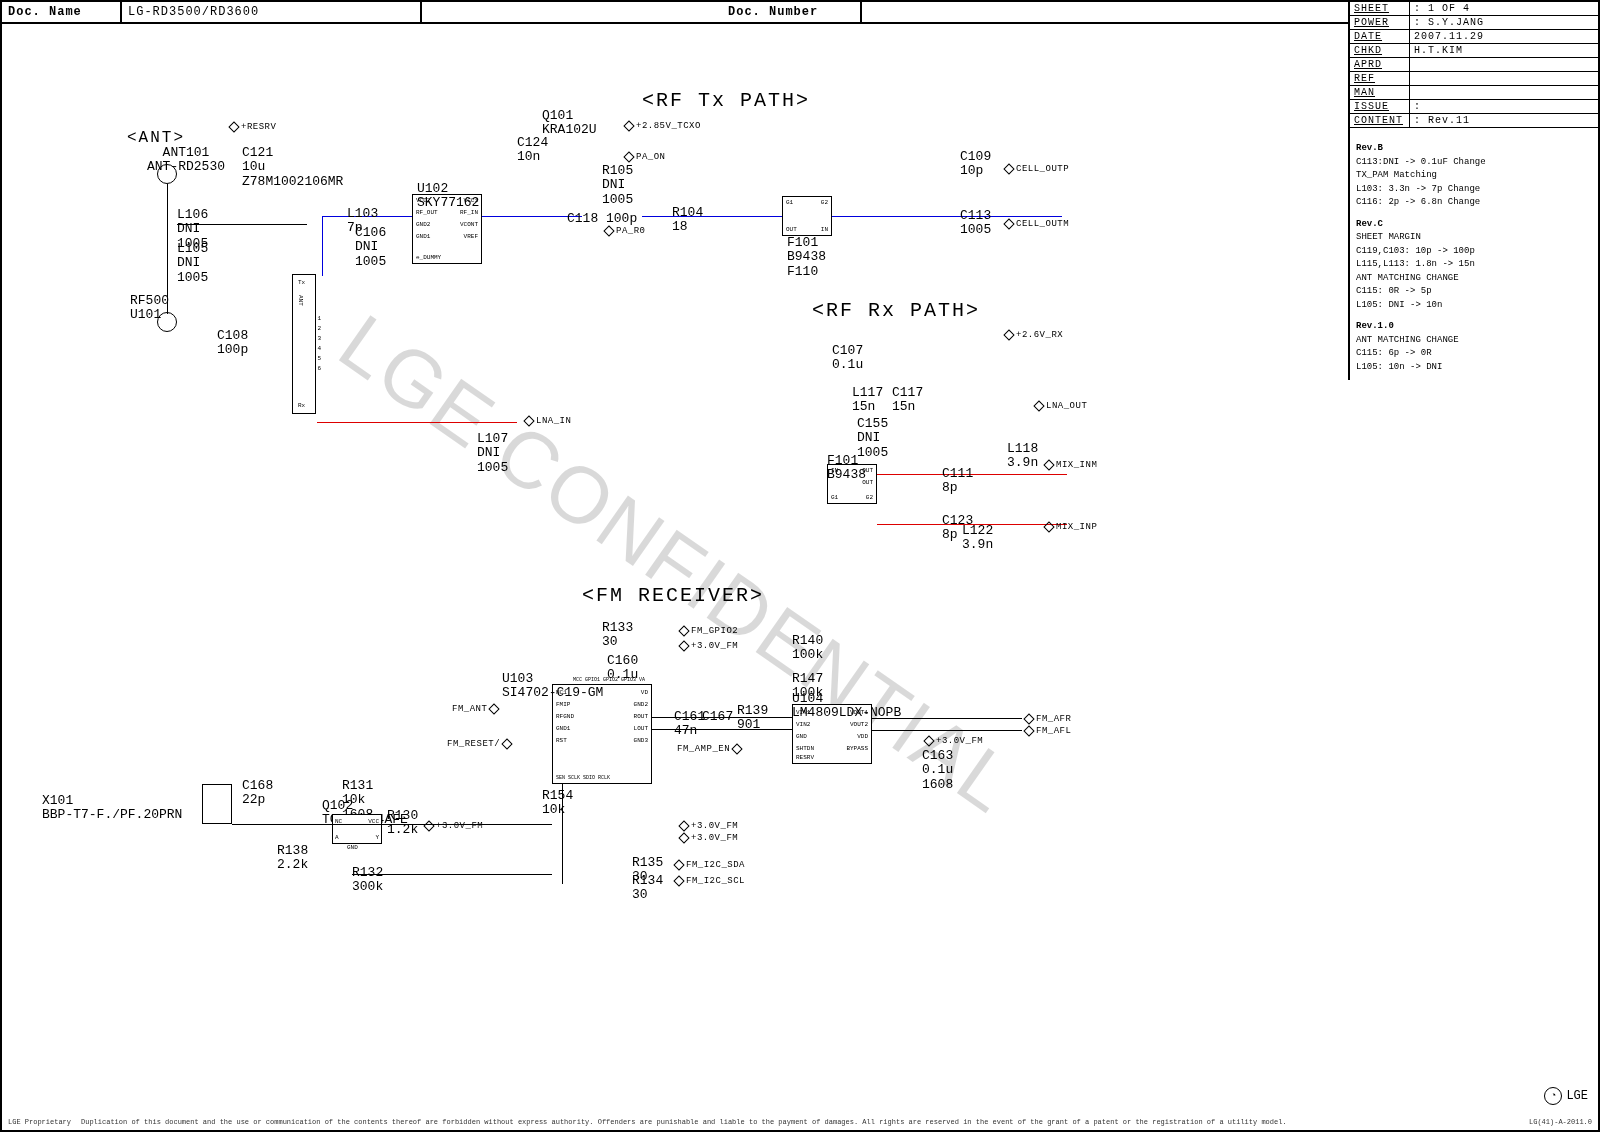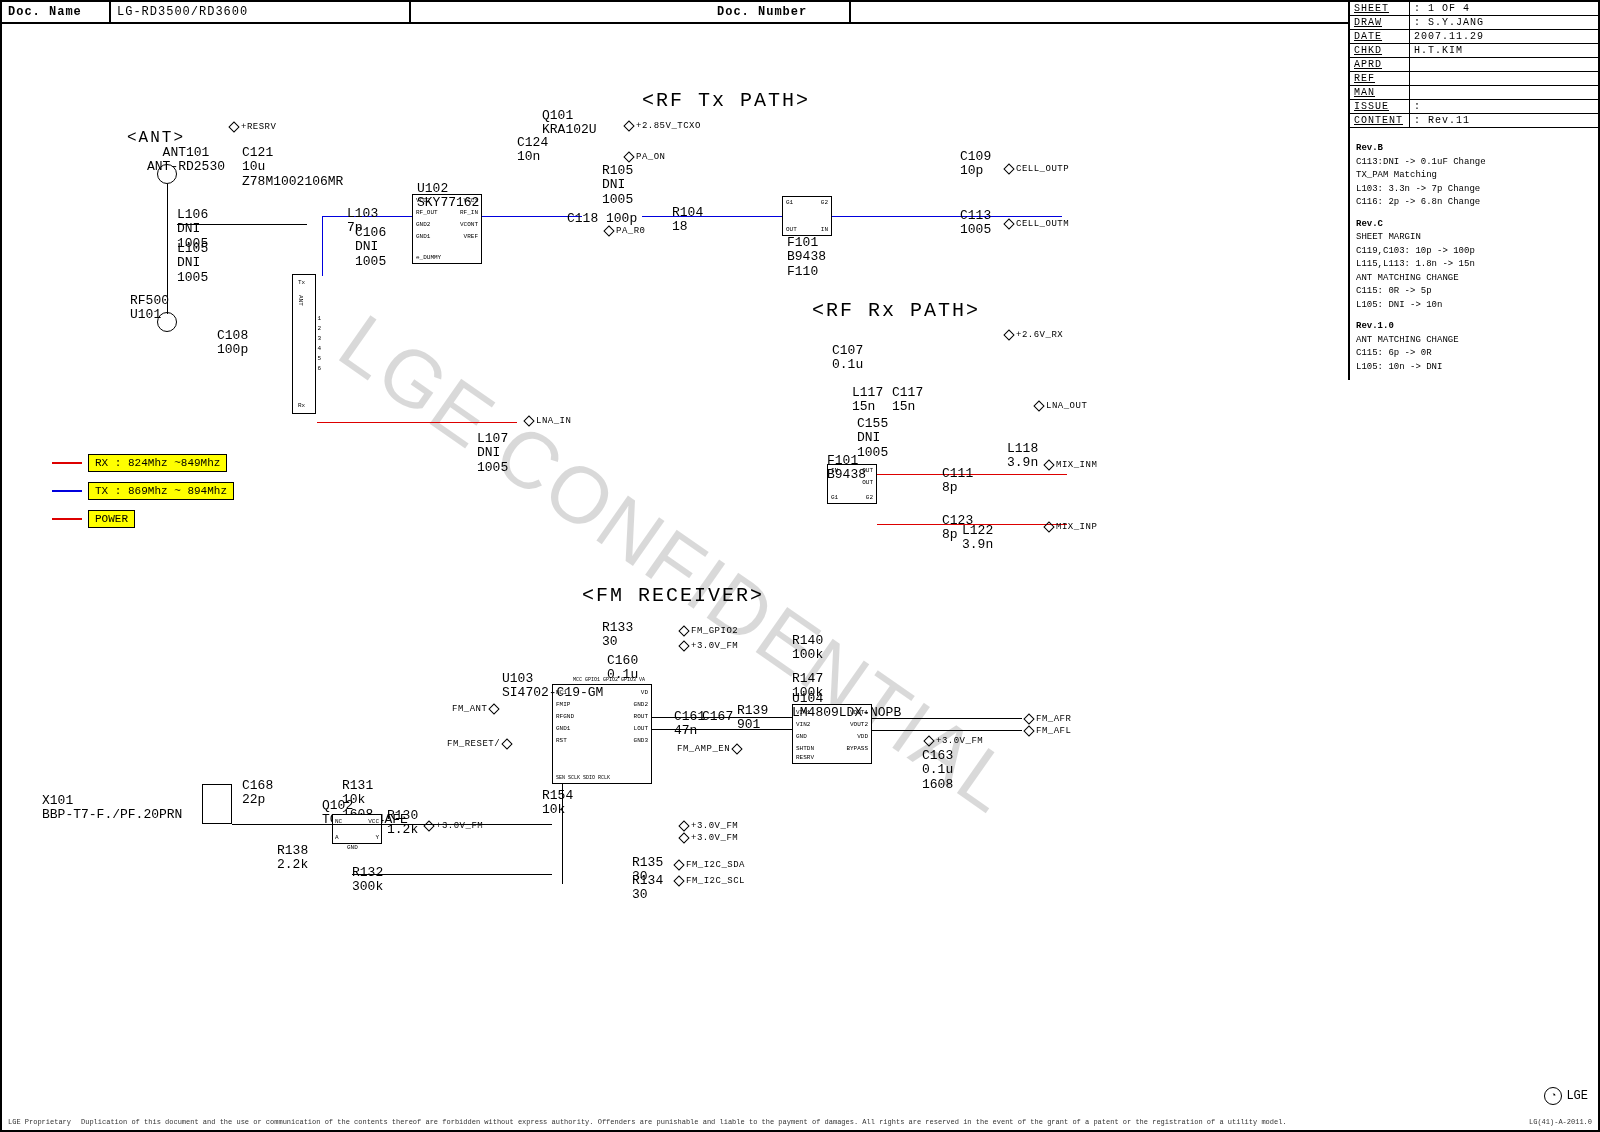--- a/index.html
+++ b/index.html
@@ -34,34 +34,34 @@
   .logo{ position:absolute; right:10px; bottom:25px; font-size:12px; display:flex; align-items:center; gap:4px;}
   .logo-circle{ width:18px; height:18px; border:1.5px solid #000; border-radius:50%; display:flex; align-items:center; justify-content:center; font-size:9px;}
   .footer{ position:absolute; bottom:4px; left:0; width:100%; display:flex; font-size:7px; padding:0 6px; justify-content:space-between; color:#333;}
 </style>
 </head>
 <body>
 
 <div class="sheet">
 
   <div class="header">
-    <div class="header-cell label" style="width:109px">Doc. Name</div>
+    <div class="header-cell label" style="width:120px">Doc. Name</div>
     <div class="header-cell" style="width:300px">LG-RD3500/RD3600</div>
     <div class="header-cell" style="width:300px;border-right:none"></div>
     <div class="header-cell label" style="width:140px">Doc. Number</div>
     <div class="header-cell" style="flex:1;border-right:none"></div>
   </div>
 
   <div class="titleblock">
     <div class="tb-row">
         <div class="tb-label">SHEET</div>
         <div class="tb-val">: 1 OF 4</div>
       </div>
     <div class="tb-row">
-        <div class="tb-label">DRAW</div>
+        <div class="tb-label">POWER</div>
         <div class="tb-val">: S.Y.JANG</div>
       </div>
     <div class="tb-row">
         <div class="tb-label">DATE</div>
         <div class="tb-val">2007.11.29</div>
       </div>
     <div class="tb-row">
         <div class="tb-label">CHKD</div>
         <div class="tb-val">H.T.KIM</div>
       </div>
@@ -110,34 +110,20 @@
 
   <div class="canvas">
 
     <div class="watermark">LGE CONFIDENTIAL</div>
 
     <div class="section-title" style="top:105px;left:125px;font-size:16px">&lt;ANT&gt;</div>
     <div class="section-title" style="top:65px;left:640px">&lt;RF Tx PATH&gt;</div>
     <div class="section-title" style="top:275px;left:810px">&lt;RF Rx PATH&gt;</div>
     <div class="section-title" style="top:560px;left:580px">&lt;FM RECEIVER&gt;</div>
 
-    <div class="legend">
-      <div class="legend-row">
-        <div class="legend-line" style="background:#d00"></div>
-        <div class="legend-box">RX : 824Mhz ~849Mhz</div>
-      </div>
-      <div class="legend-row">
-        <div class="legend-line" style="background:#00d"></div>
-        <div class="legend-box">TX : 869Mhz ~ 894Mhz</div>
-      </div>
-      <div class="legend-row">
-        <div class="legend-line" style="background:#d00"></div>
-        <div class="legend-box">POWER</div>
-      </div>
-    </div>
 
     <div class="comp-label" style="top:122px;left:145px;text-align:center">ANT101<br>ANT-RD2530</div>
     <div style="position:absolute;top:140px;left:155px;width:20px;height:20px;border:1.5px solid #000;border-radius:50%"></div>
     <div class="comp-label" style="top:270px;left:128px">RF500<br>U101</div>
     <div style="position:absolute;top:288px;left:155px;width:20px;height:20px;border:1.5px solid #000;border-radius:50%"></div>
 
     <div class="net-label" style="top:98px;left:225px"><span class="arrow-open"></span><span>+RESRV</span></div>
 
     <div class="comp-label" style="top:122px;left:240px">C121<br>10u<br>Z78M1002106MR</div>
 

